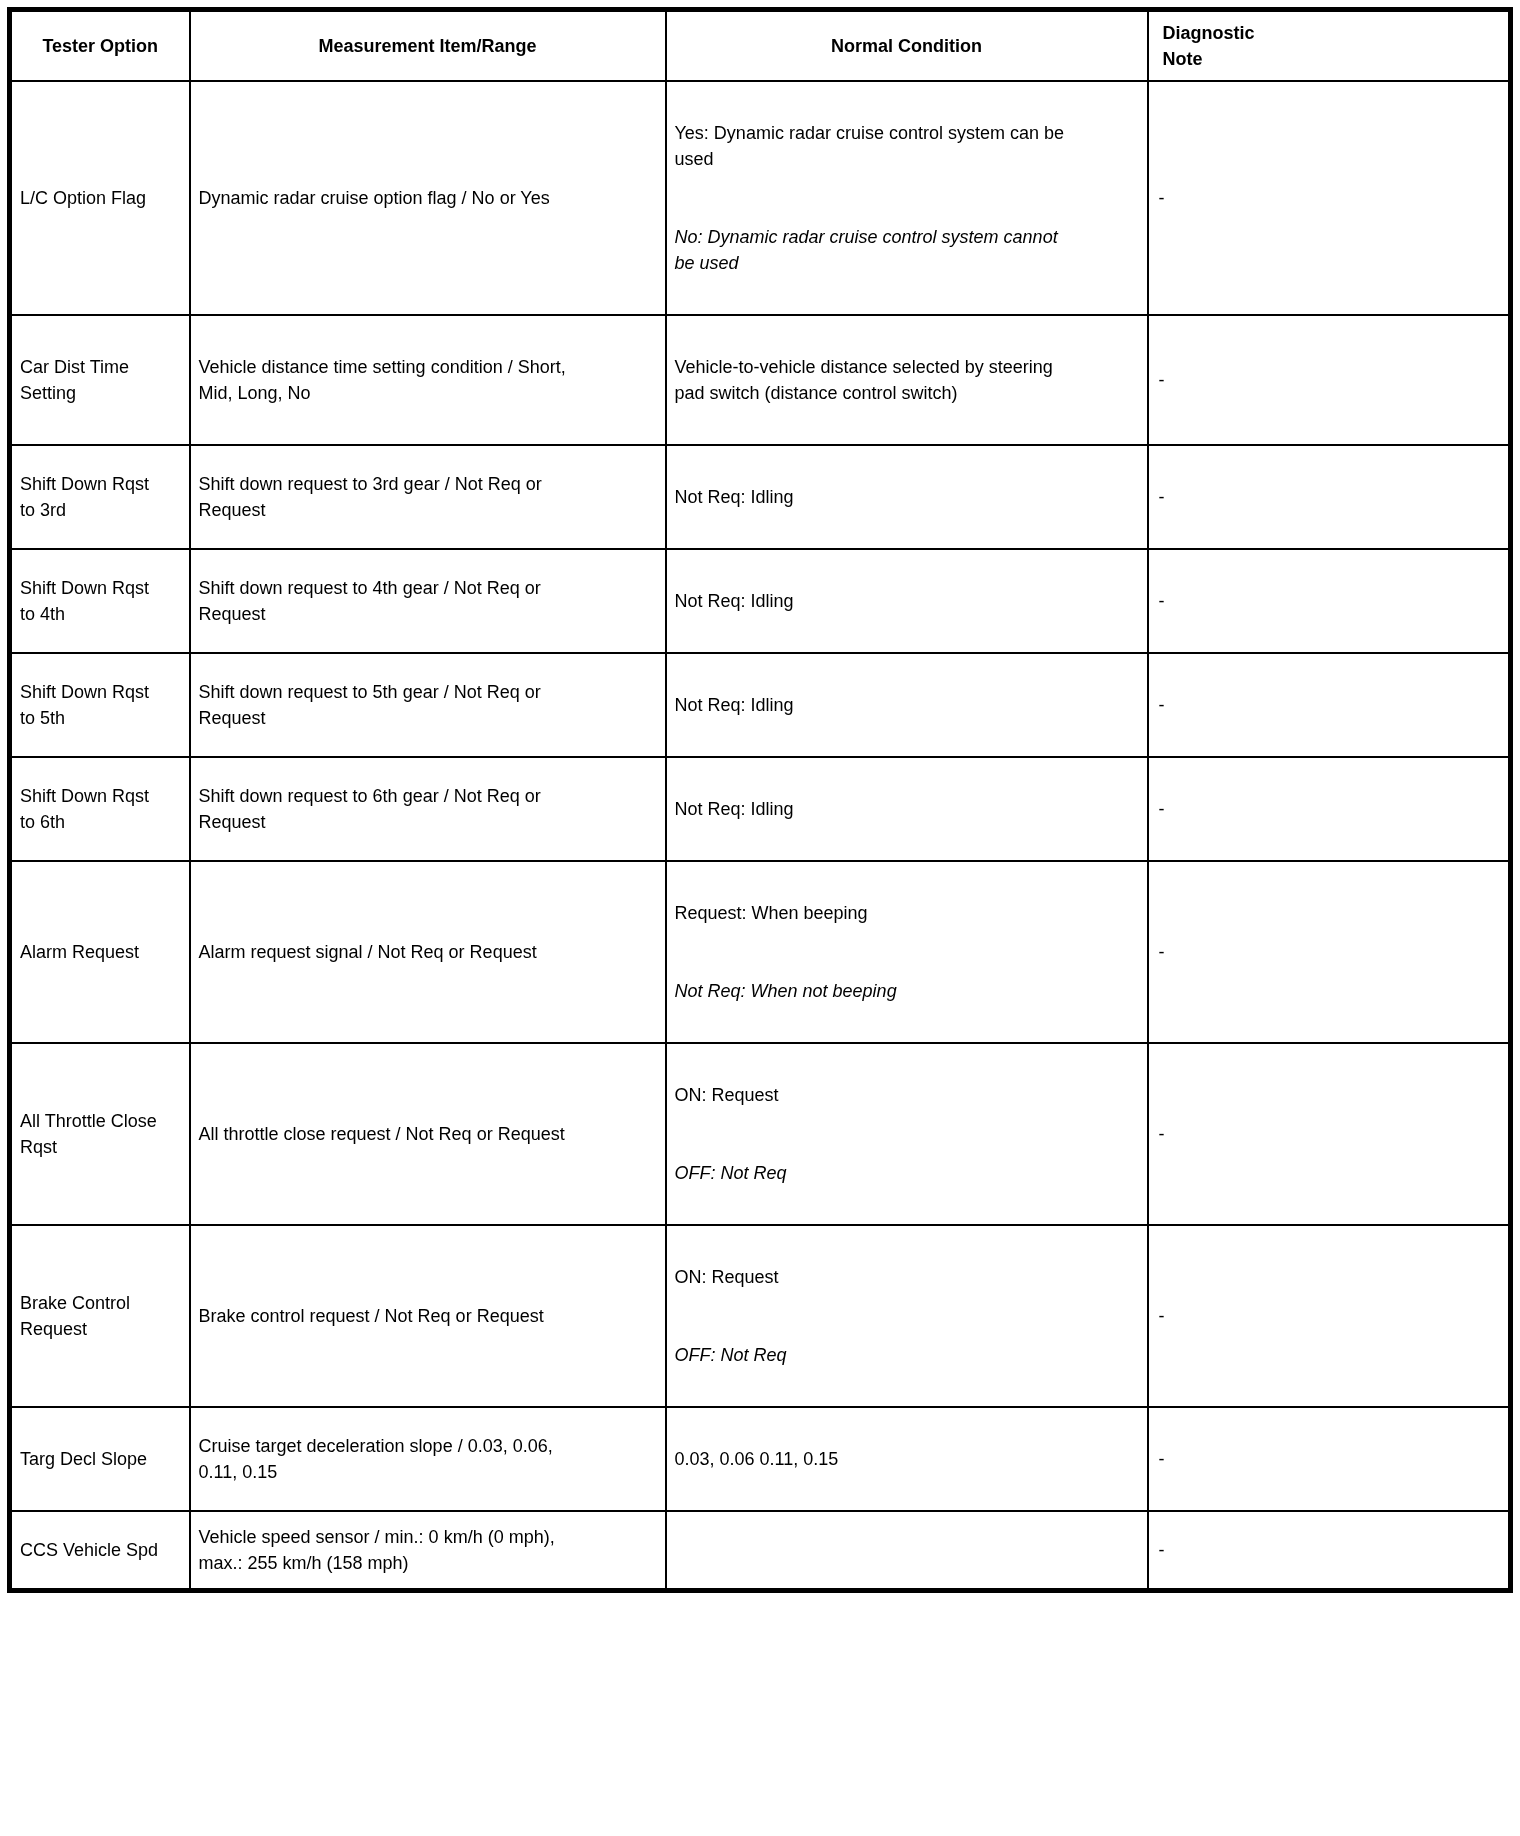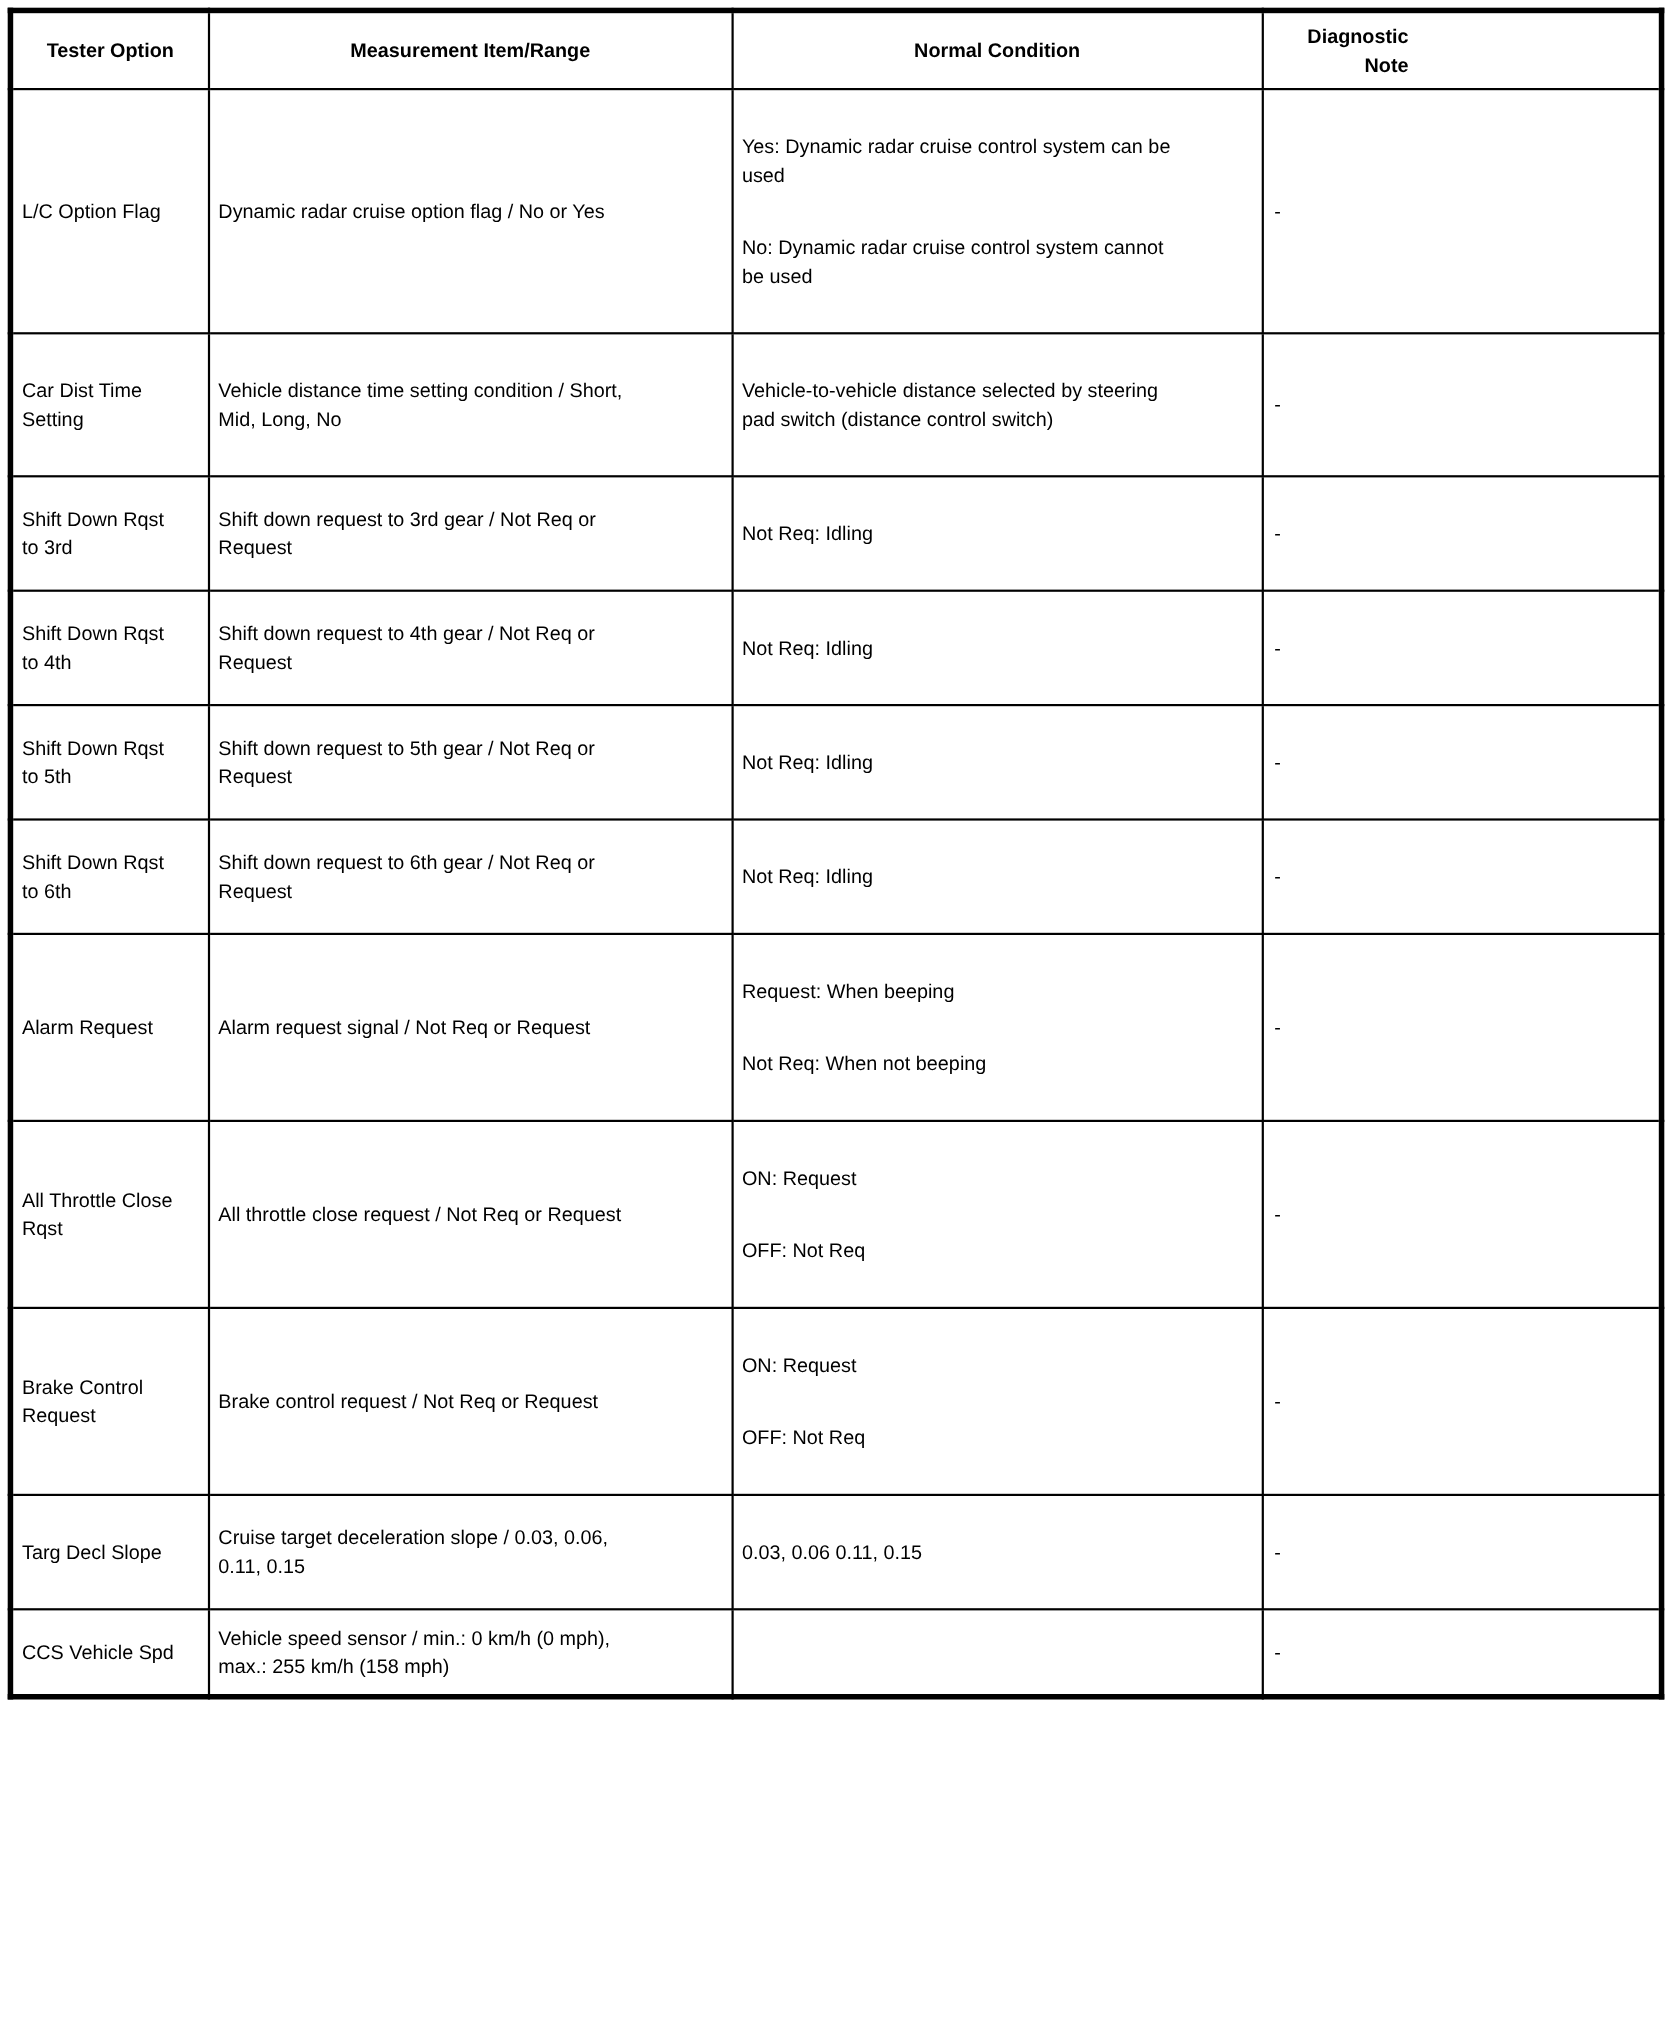--- a/index.html
+++ b/index.html
@@ -37,26 +37,26 @@
   }
   th {
     font-weight: bold;
     text-align: center;
     padding: 8px 6px;
   }
   th.c4 { text-align: left; }
   .hdr-note {
     display: inline-block;
     max-width: 118px;
-    text-align: right;
+    text-align: left;
     margin-left: 8px;
     vertical-align: middle;
   }
   td.c4 { padding-left: 10px; }
-  .cond + .cond { margin-top: 14px; }
+  .cond + .cond { margin-top: 26px; font-style: italic; }
 </style>
 </head>
 <body>
 
 <table class="diag">
   <colgroup>
     <col class="c1">
     <col class="c2">
     <col class="c3">
     <col class="c4">

